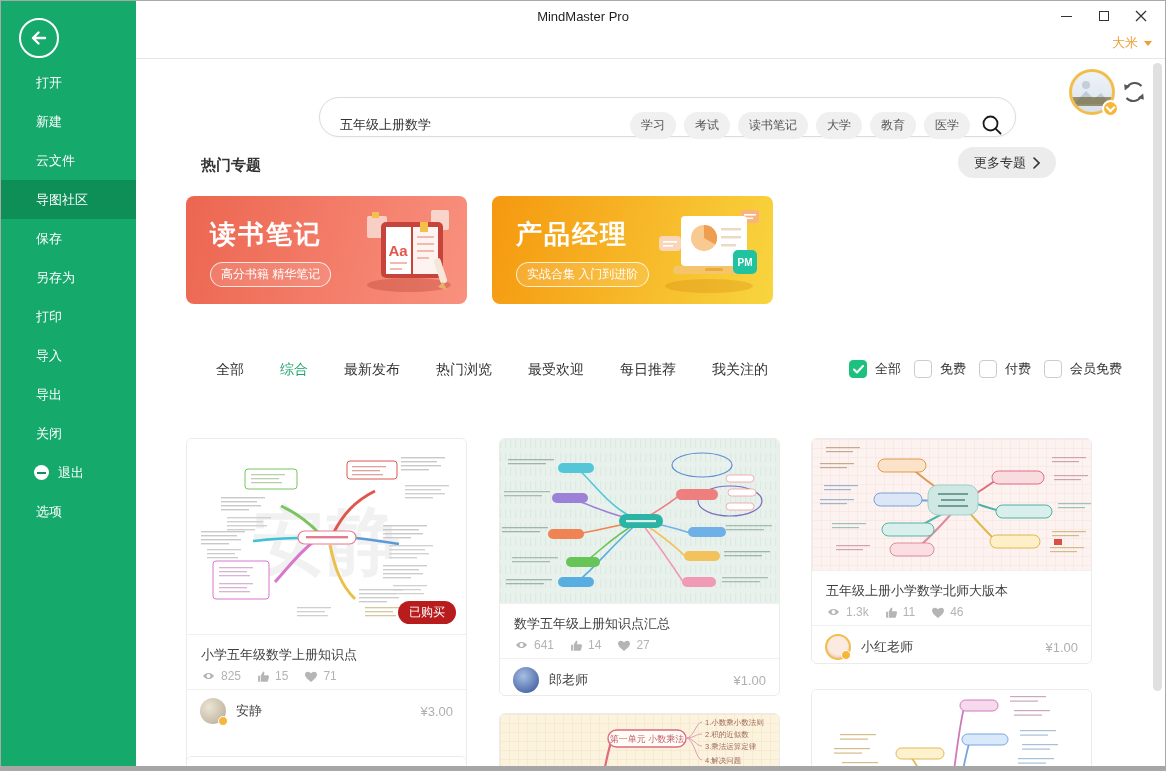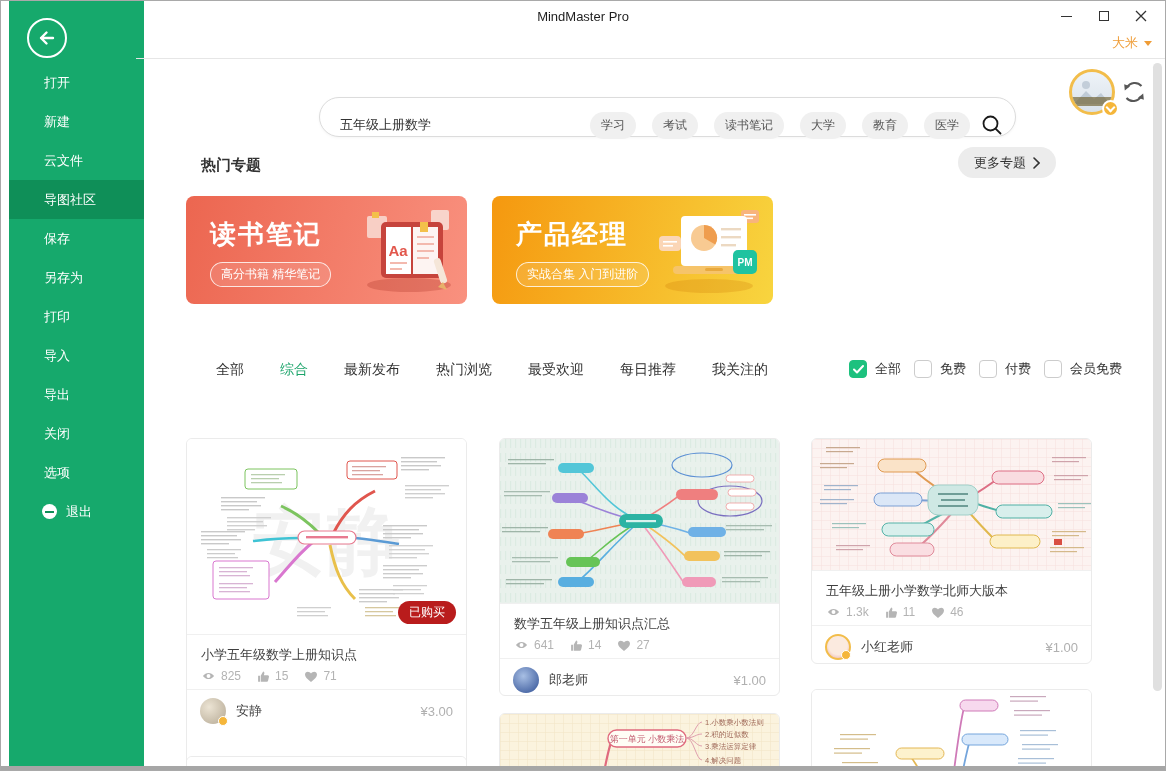--- a/index.html
+++ b/index.html
@@ -9,42 +9,42 @@
 
   
   .win-title { position:absolute; top:8px; left:0; right:0; text-align:center;
                font-size:13px; color:#1f1f1f; }
   .win-controls { position:absolute; top:0; right:6px; display:flex; }
   .wc { width:37px; height:30px; display:flex; align-items:center; justify-content:center; cursor:pointer; }
   .wc .bar { width:11px; height:1px; background:#333; display:block; }
   .wc .sq  { width:10px; height:10px; border:1px solid #333; display:block; }
 
   
-  .sidebar { position:absolute; left:8px; top:0; width:135px; height:766px; background:#16a96c; }
+  .sidebar { position:absolute; left:0; top:0; width:135px; height:766px; background:#16a96c; }
   .back-btn { position:absolute; left:17px; top:16px; width:42px; height:42px; cursor:pointer; }
   .menu { position:absolute; top:62px; left:0; right:0; list-style:none; }
   .menu-item { height:39px; line-height:39px; padding-left:35px; color:#fff; font-size:13px; cursor:pointer; }
   .menu-item.active { background:#0f8f58; }
   .menu-item.exit { display:flex; align-items:center; gap:9px; padding-left:33px; }
   .exit-glyph { width:15px; height:15px; border-radius:50%; background:#fff; position:relative; display:inline-block; }
   .exit-glyph::after { content:""; position:absolute; left:3px; top:6.5px; width:9px; height:2px; background:#0f8f58; }
 
   
   .hdr-line { position:absolute; left:135px; top:57px; right:0; height:1px; background:#e6e6e6; }
   .user-menu { position:absolute; top:33px; right:13px; display:flex; align-items:center; gap:6px;
                color:#ef9c36; font-size:13px; cursor:pointer; }
   .caret-down { width:0; height:0; border-left:4px solid transparent; border-right:4px solid transparent;
                 border-top:5px solid #ef9c36; display:inline-block; }
 
   
   .search-bar { position:absolute; left:318px; top:96px; width:697px; height:40px; background:#fff;
                 border:1px solid #dcdcdc; border-radius:21px; display:flex; align-items:center;
                 padding:16px 12px 0 20px; box-shadow:0 1px 3px rgba(0,0,0,.04); }
   .search-input { border:none; outline:none; width:230px; font-size:13px; color:#333; background:transparent; }
-  .tag-row { display:flex; gap:16px; margin-left:auto; align-items:center; }
+  .tag-row { display:flex; gap:8px; margin-left:auto; align-items:center; }
   .tag { background:#f0f0f0; color:#555; font-size:12px; padding:5px 11px; border-radius:14px;
          cursor:pointer; white-space:nowrap; }
   .search-btn { margin-left:11px; width:22px; height:22px; cursor:pointer; }
 
   
   .avatar-btn { position:absolute; left:1068px; top:68px; width:46px; height:46px; cursor:pointer; }
   .avatar-ring { width:46px; height:46px; border-radius:50%; border:3px solid #f2bd4a;
                  overflow:hidden; background:linear-gradient(#eef3f8,#d9e2ea); position:relative; }
   .avatar-ribbon { position:absolute; left:0; right:0; bottom:6px; height:9px; background:rgba(110,95,45,.65); }
   .avatar-badge { position:absolute; right:-4px; bottom:-2px; width:17px; height:17px; border-radius:50%;
@@ -144,25 +144,25 @@
       <li class="menu-item">打开</li>
       <li class="menu-item">新建</li>
       <li class="menu-item">云文件</li>
       <li class="menu-item active">导图社区</li>
       <li class="menu-item">保存</li>
       <li class="menu-item">另存为</li>
       <li class="menu-item">打印</li>
       <li class="menu-item">导入</li>
       <li class="menu-item">导出</li>
       <li class="menu-item">关闭</li>
-      <li class="menu-item">选项</li>
       <li class="menu-item exit">
         <span class="exit-glyph"></span>
         <span>退出</span>
       </li>
+      <li class="menu-item">选项</li>
     </ul>
   </div>
 
   <div class="hdr-line"></div>
 
   <div class="user-menu">
     <span>大米</span>
     <i class="caret-down"></i>
   </div>
 

